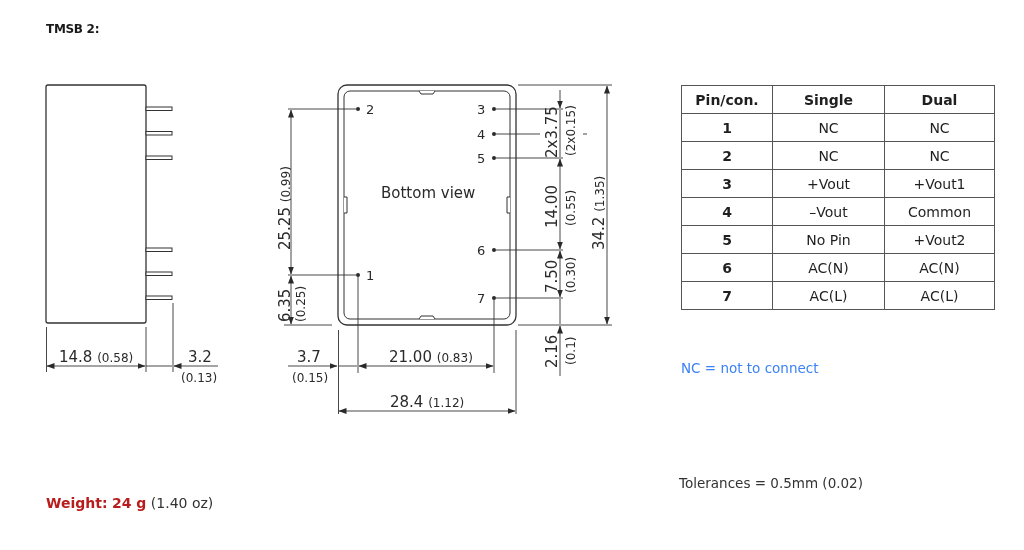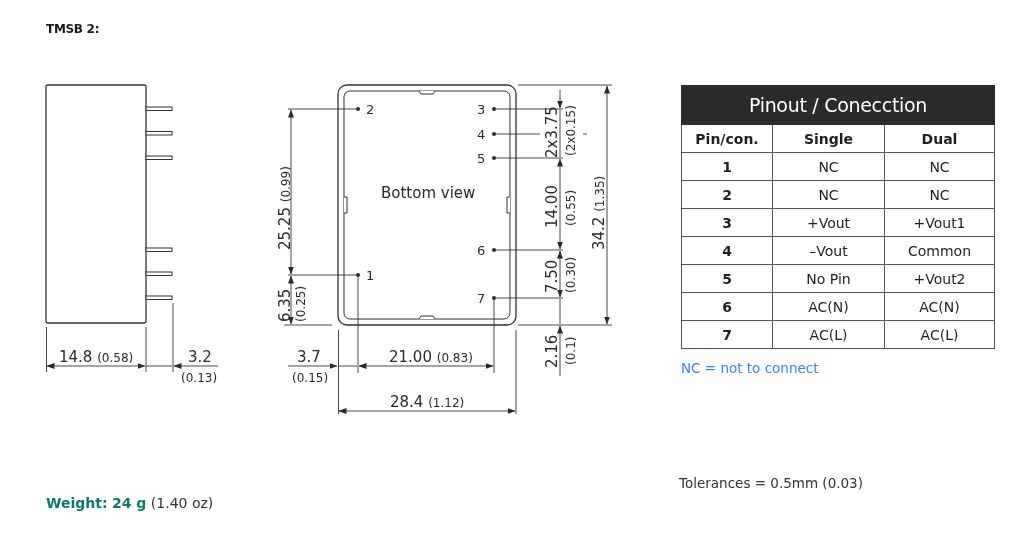--- a/index.html
+++ b/index.html
@@ -19,21 +19,21 @@
   table.pinout th.cap { background: #2b2b2b; color: #ffffff; font-size: 19px; font-weight: normal;
     height: 38px; padding: 0; letter-spacing: -0.3px; border: 1px solid #2b2b2b; }
   table.pinout td, table.pinout th.col { border: 1px solid #555; height: 27px; padding: 0;
     text-align: center; vertical-align: middle; }
   table.pinout th.col { font-weight: bold; font-size: 14px; }
   table.pinout td.pin { font-weight: bold; width: 90px; }
   table.pinout td.single { width: 111px; }
   .note { left: 681px; top: 360px; font-size: 13.5px; color: #3b82f6; }
   .notes { left: 679px; top: 471px; font-size: 13.5px; color: #333; line-height: 24px; }
   .weight { left: 46px; top: 495px; font-size: 14px; color: #333; }
-  .weight b { color: #0f766e; }
+  .weight b { color: #b91c1c; }
 </style>
 </head>
 <body>
 
 <div class="abs title">TMSB 2:</div>
 
 <svg class="drawing" width="1024" height="550" viewBox="0 0 1024 550">
   <defs>
     <marker id="arr" markerWidth="8" markerHeight="6" refX="7.5" refY="3" orient="auto-start-reverse" markerUnits="userSpaceOnUse">
       <path d="M0,0 L8,3 L0,6 z" fill="#2a2a2a"></path>
@@ -152,23 +152,20 @@
   <text transform="translate(557,293) rotate(-90)" class="dim-main">7.50</text>
   <text transform="translate(575,293) rotate(-90)" class="dim-sub">(0.30)</text>
   <text transform="translate(557,368) rotate(-90)" class="dim-main">2.16</text>
   <text transform="translate(575,365) rotate(-90)" class="dim-sub">(0.1)</text>
   <text transform="translate(604,250) rotate(-90)" class="dim-main"><tspan>34.2</tspan> <tspan class="dim-sub">(1.35)</tspan></text>
 </svg>
 
 <table class="pinout">
   <thead>
     <tr>
-        <th class="cap" colspan="3">Pinout / Conecction</th>
-      </tr>
-    <tr>
       <th class="col">Pin/con.</th>
       <th class="col">Single</th>
       <th class="col">Dual</th>
     </tr>
   </thead>
   <tbody>
     <tr>
         <td class="pin">1</td>
         <td class="single">NC</td>
         <td>NC</td>
@@ -202,20 +199,20 @@
         <td class="pin">7</td>
         <td class="single">AC(L)</td>
         <td>AC(L)</td>
       </tr>
   </tbody>
 </table>
 
 <div class="abs note">NC = not to connect</div>
 
 <div class="abs notes">
-  <div>Tolerances = 0.5mm (0.03)</div>
+  <div>Tolerances = 0.5mm (0.02)</div>
 </div>
 
 <div class="abs weight">
   <b>Weight:</b>
   <b>24 g</b>
   <span>(1.40 oz)</span>
 </div>
 
 </body></html>

